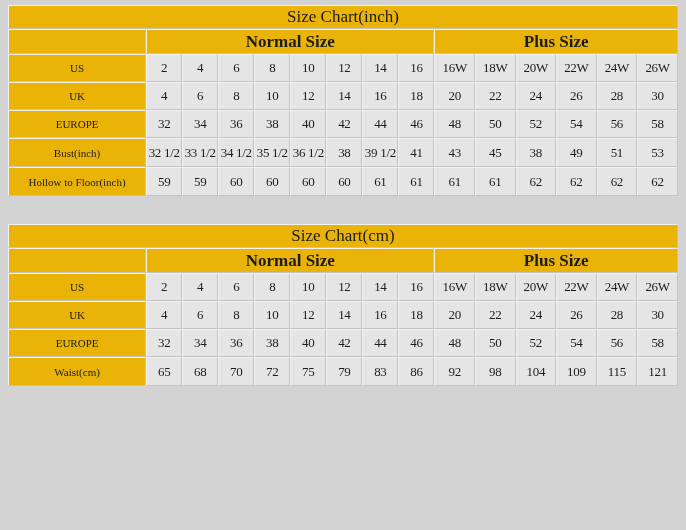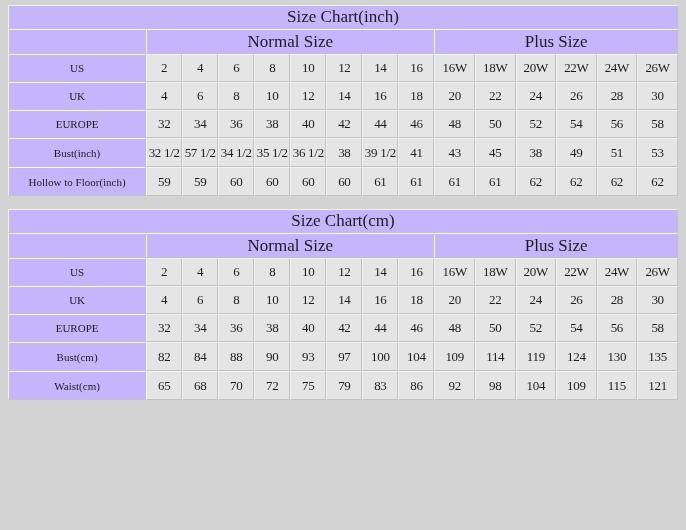--- a/index.html
+++ b/index.html
@@ -11,43 +11,43 @@
     height: 530px;
     background: #d3d3d3;
     font-family: "Liberation Serif", "DejaVu Serif", serif;
     color: #1c1c1c;
     overflow: hidden;
   }
   .page {
     padding: 5px 8px 0 8px;
   }
   .table-host + .table-host {
-    margin-top: 13px;
+    margin-top: 28px;
   }
   table.size-table {
     border-collapse: separate;
     border-spacing: 0;
     table-layout: fixed;
     width: 670px;
   }
   table.size-table td {
     text-align: center;
     vertical-align: middle;
     white-space: nowrap;
     overflow: hidden;
     padding: 0;
     border-right: 1px solid #c3c3c3;
     border-bottom: 1px solid #c3c3c3;
     border-left: 1px solid #f2f2f2;
     border-top: 1px solid #f2f2f2;
   }
-  td.light { background: #c4b5fd; }
+  td.light { background: #eab308; }
   td.data  { background: #e5e5e5; }
   .title-cell { font-size: 17px; }
-  .group-cell { font-size: 17px; }
+  .group-cell { font-size: 17px; font-weight: bold; }
   .row-label  { font-size: 11px; }
   .data-cell  { font-size: 13px; letter-spacing: -0.3px; }
   
   .size-table tr:nth-child(1) td { height: 22px; }
   .size-table tr:nth-child(2) td { height: 23px; }
   .size-table tr:nth-child(3) td,
   .size-table tr:nth-child(4) td,
   .size-table tr:nth-child(5) td { height: 26px; }
   .size-table tr:nth-child(6) td,
   .size-table tr:nth-child(7) td,
@@ -133,21 +133,21 @@
             <td class="data data-cell">48</td>
             <td class="data data-cell">50</td>
             <td class="data data-cell">52</td>
             <td class="data data-cell">54</td>
             <td class="data data-cell">56</td>
             <td class="data data-cell">58</td>
           </tr>
           <tr>
             <td class="light row-label">Bust(inch)</td>
             <td class="data data-cell">32 1/2</td>
-            <td class="data data-cell">57 1/2</td>
+            <td class="data data-cell">33 1/2</td>
             <td class="data data-cell">34 1/2</td>
             <td class="data data-cell">35 1/2</td>
             <td class="data data-cell">36 1/2</td>
             <td class="data data-cell">38</td>
             <td class="data data-cell">39 1/2</td>
             <td class="data data-cell">41</td>
             <td class="data data-cell">43</td>
             <td class="data data-cell">45</td>
             <td class="data data-cell">38</td>
             <td class="data data-cell">49</td>
@@ -245,37 +245,20 @@
             <td class="data data-cell">40</td>
             <td class="data data-cell">42</td>
             <td class="data data-cell">44</td>
             <td class="data data-cell">46</td>
             <td class="data data-cell">48</td>
             <td class="data data-cell">50</td>
             <td class="data data-cell">52</td>
             <td class="data data-cell">54</td>
             <td class="data data-cell">56</td>
             <td class="data data-cell">58</td>
-          </tr>
-          <tr>
-            <td class="light row-label">Bust(cm)</td>
-            <td class="data data-cell">82</td>
-            <td class="data data-cell">84</td>
-            <td class="data data-cell">88</td>
-            <td class="data data-cell">90</td>
-            <td class="data data-cell">93</td>
-            <td class="data data-cell">97</td>
-            <td class="data data-cell">100</td>
-            <td class="data data-cell">104</td>
-            <td class="data data-cell">109</td>
-            <td class="data data-cell">114</td>
-            <td class="data data-cell">119</td>
-            <td class="data data-cell">124</td>
-            <td class="data data-cell">130</td>
-            <td class="data data-cell">135</td>
           </tr>
           <tr>
             <td class="light row-label">Waist(cm)</td>
             <td class="data data-cell">65</td>
             <td class="data data-cell">68</td>
             <td class="data data-cell">70</td>
             <td class="data data-cell">72</td>
             <td class="data data-cell">75</td>
             <td class="data data-cell">79</td>
             <td class="data data-cell">83</td>

